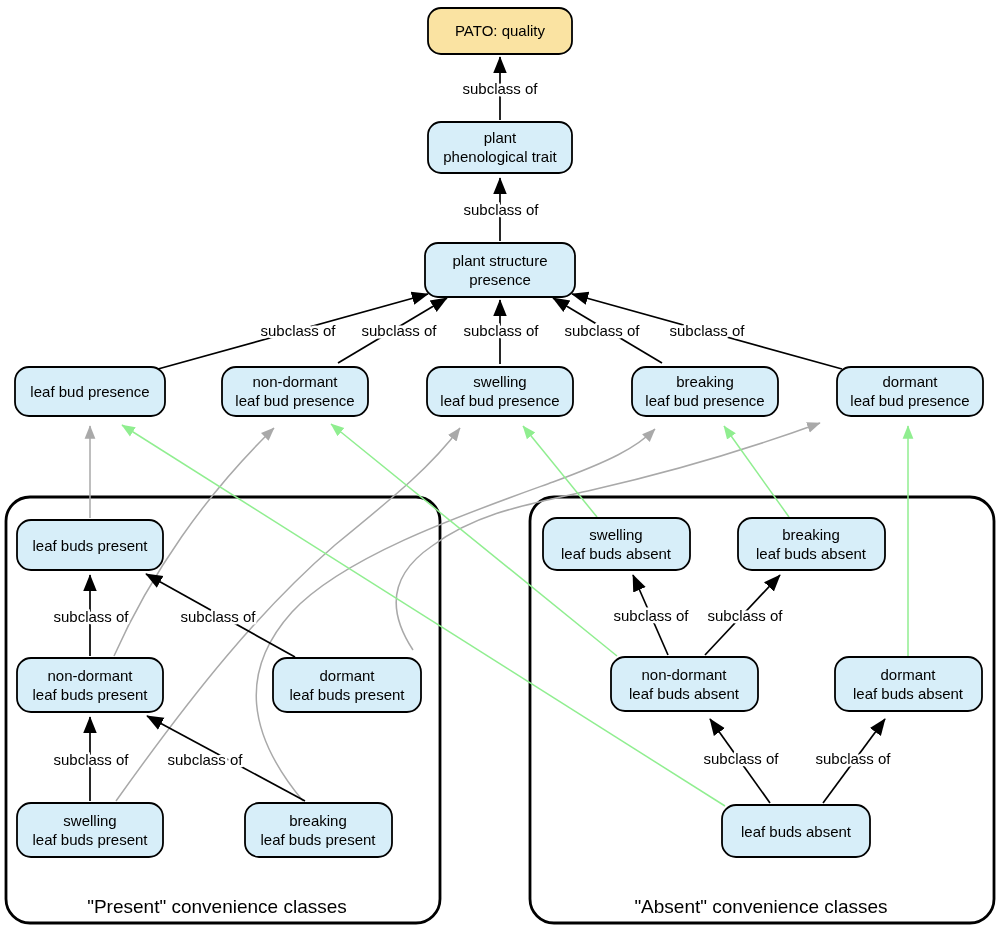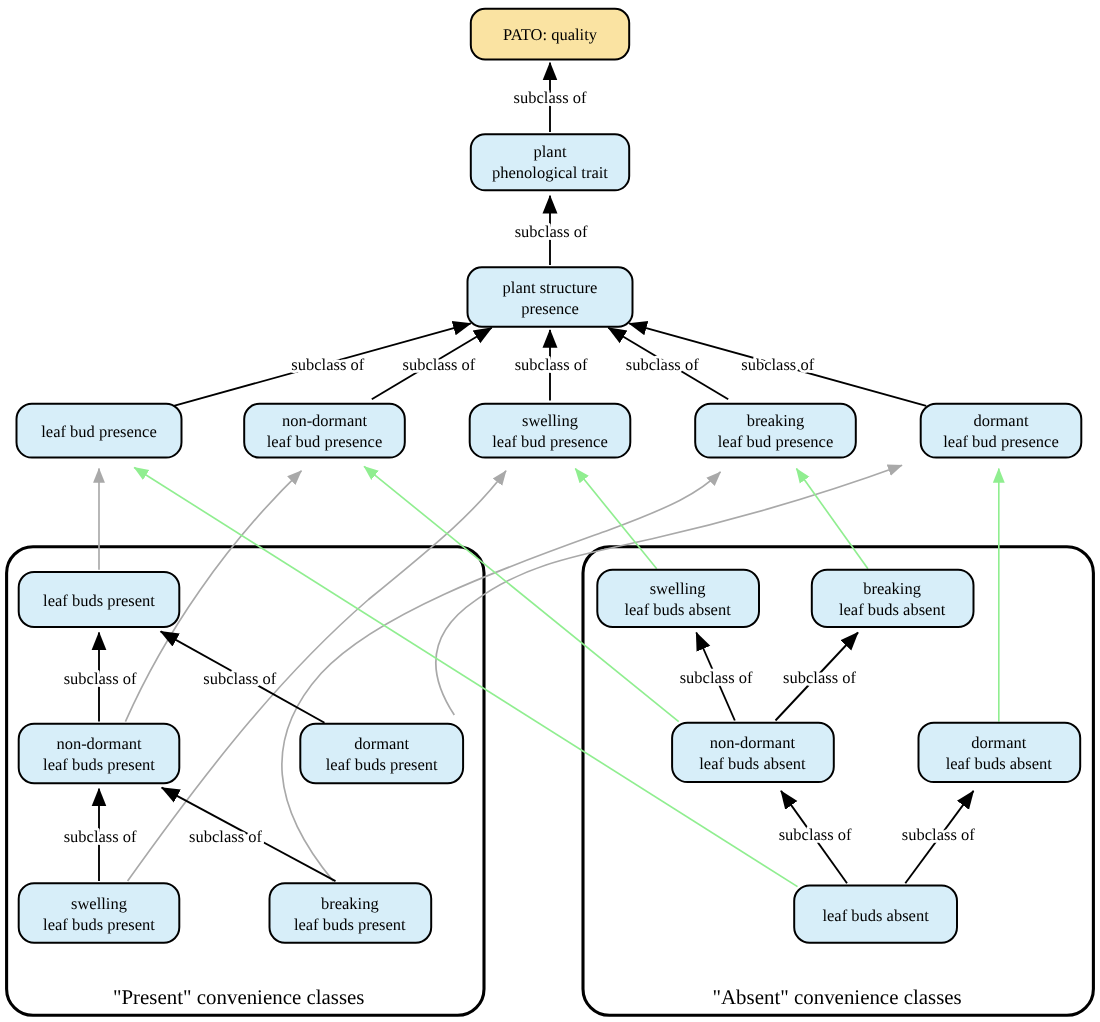--- a/index.html
+++ b/index.html
@@ -1,17 +1,17 @@
 <!DOCTYPE html>
 <html><head>
 <meta charset="utf-8">
 <style>
   html,body{margin:0;padding:0;background:#ffffff;}
   .stage{position:relative;width:1000px;height:929px;background:#ffffff;
-         font-family:Liberation Serif, serif;}
+         font-family:Liberation Sans, sans-serif;}
   svg{display:block;}
   .node-rect{stroke:#000000;stroke-width:1.8;}
   .container-rect{fill:#ffffff;stroke:#000000;stroke-width:2.8;}
   .node-text{font-size:15px;fill:#000000;text-anchor:middle;}
   .edge-label{font-size:15px;fill:#000000;text-anchor:middle;
               paint-order:stroke;stroke:#ffffff;stroke-width:5px;stroke-linejoin:round;}
   .caption{font-size:19px;fill:#000000;text-anchor:middle;}
   .black-edge{fill:none;stroke:#000000;stroke-width:1.7;}
   .gray-edge{fill:none;stroke-width:1.5;}
   .green-edge{fill:none;stroke-width:1.5;}

